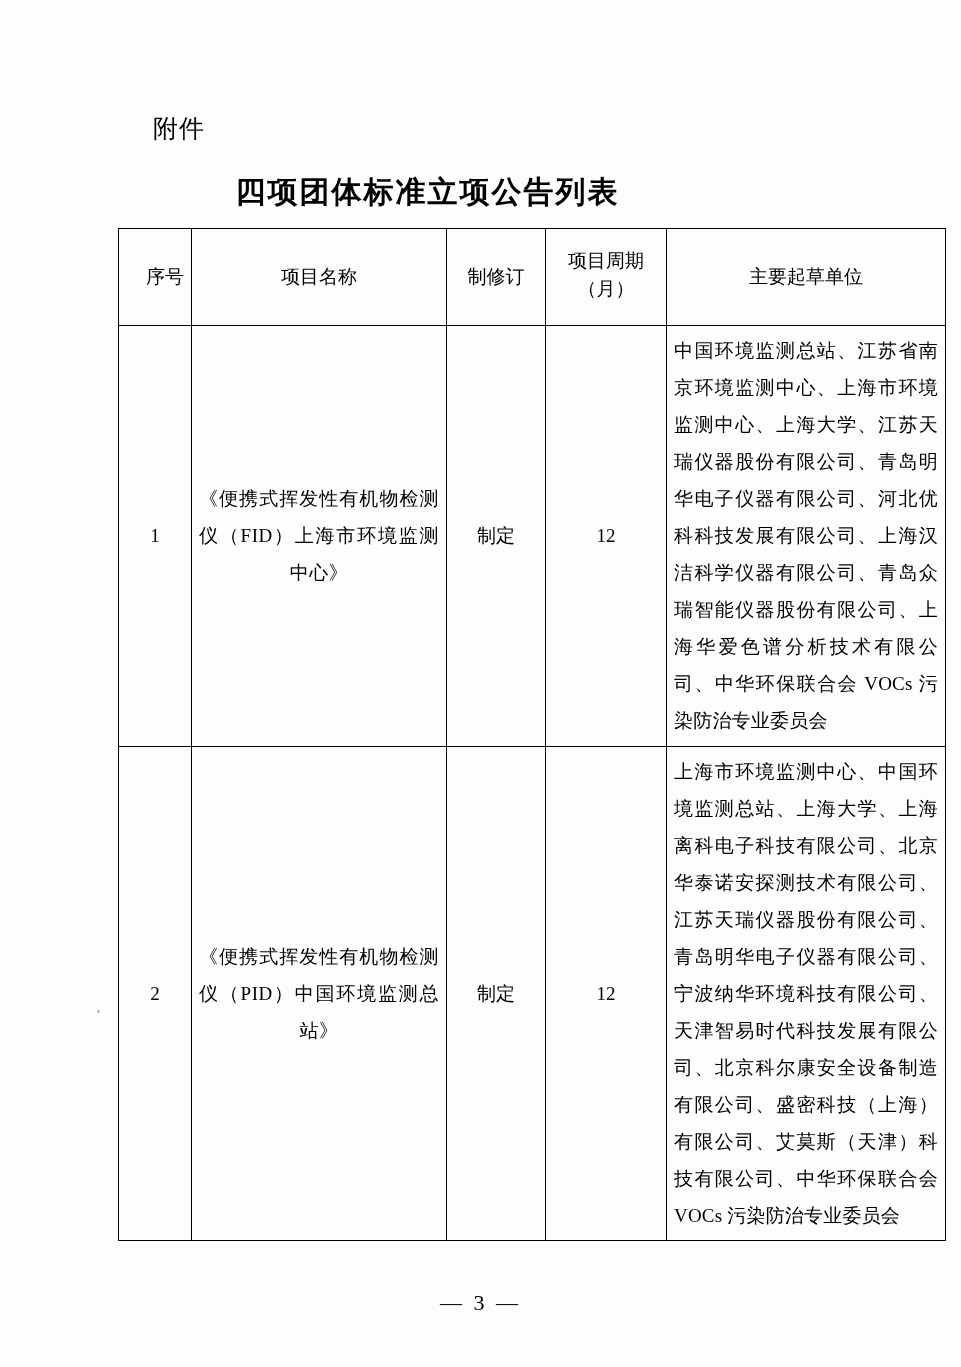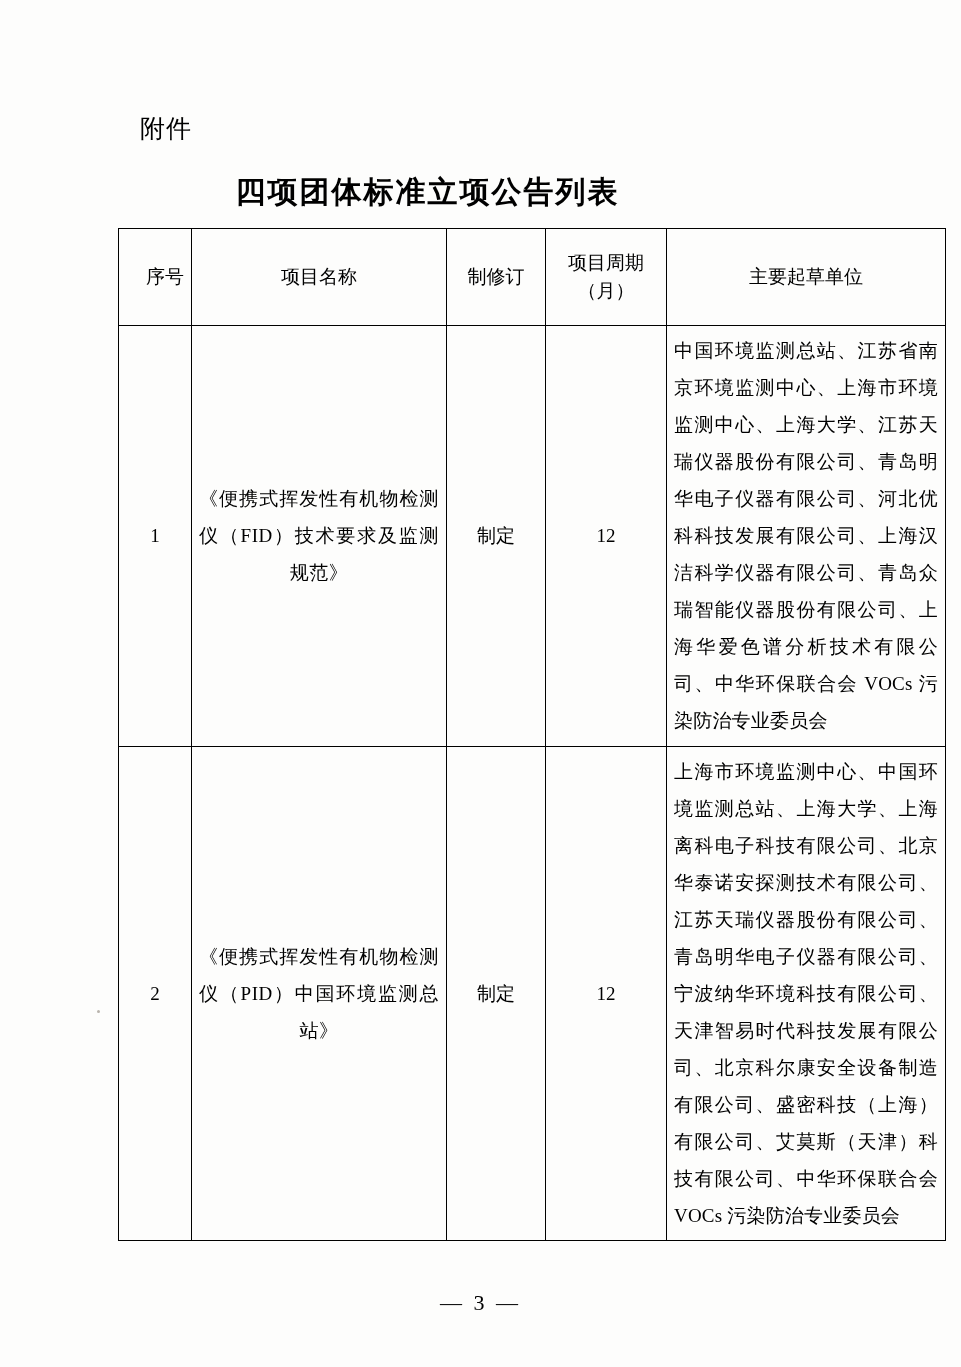--- a/index.html
+++ b/index.html
@@ -17,21 +17,21 @@
   }
   .page {
     position: absolute;
     left: 0; top: 0;
     width: 961px;
     height: 1367px;
     background: #fdfdfc;
   }
   .attachment-label {
     position: absolute;
-    left: 140px;
+    left: 153px;
     top: 112px;
     font-size: 25px;
     letter-spacing: 1px;
     font-family: "Liberation Serif", "DejaVu Serif", serif;
   }
   .doc-title {
     position: absolute;
     left: 0;
     top: 172px;
     width: 855px;
@@ -67,20 +67,21 @@
   thead td {
     text-align: center;
     font-weight: bold;
     font-size: 20px;
     height: 84px;
     line-height: 1.5;
   }
   .hdr-two-line {
     display: block;
     line-height: 1.45;
+    font-family: Liberation Mono, monospace;
   }
   td.name-cell {
     text-align: justify;
     text-align-last: center;
     font-size: 19.5px;
     line-height: 2.0;
     letter-spacing: 0.5px;
   }
   td.units-cell {
     text-align: justify;
@@ -131,21 +132,21 @@
         <td class="col-cycle">
           <span class="hdr-two-line">项目周期</span>
           <span class="hdr-two-line">（月）</span>
         </td>
         <td class="col-units" style="text-align:center;margin-top:8px;">主要起草单位</td>
       </tr>
     </thead>
     <tbody>
       <tr>
         <td class="col-no center-cell">1</td>
-        <td class="col-name name-cell">《便携式挥发性有机物检测仪（FID）技术要求及监测规范》</td>
+        <td class="col-name name-cell">《便携式挥发性有机物检测仪（FID）上海市环境监测中心》</td>
         <td class="col-type center-cell">制定</td>
         <td class="col-cycle center-cell">12</td>
         <td class="col-units units-cell">中国环境监测总站、江苏省南京环境监测中心、上海市环境监测中心、上海大学、江苏天瑞仪器股份有限公司、青岛明华电子仪器有限公司、河北优科科技发展有限公司、上海汉洁科学仪器有限公司、青岛众瑞智能仪器股份有限公司、上海华爱色谱分析技术有限公司、中华环保联合会 VOCs 污染防治专业委员会</td>
       </tr>
       <tr>
         <td class="col-no center-cell">2</td>
         <td class="col-name name-cell">《便携式挥发性有机物检测仪（PID）中国环境监测总站》</td>
         <td class="col-type center-cell">制定</td>
         <td class="col-cycle center-cell">12</td>
         <td class="col-units units-cell">上海市环境监测中心、中国环境监测总站、上海大学、上海离科电子科技有限公司、北京华泰诺安探测技术有限公司、江苏天瑞仪器股份有限公司、青岛明华电子仪器有限公司、宁波纳华环境科技有限公司、天津智易时代科技发展有限公司、北京科尔康安全设备制造有限公司、盛密科技（上海）有限公司、艾莫斯（天津）科技有限公司、中华环保联合会 VOCs 污染防治专业委员会</td>

